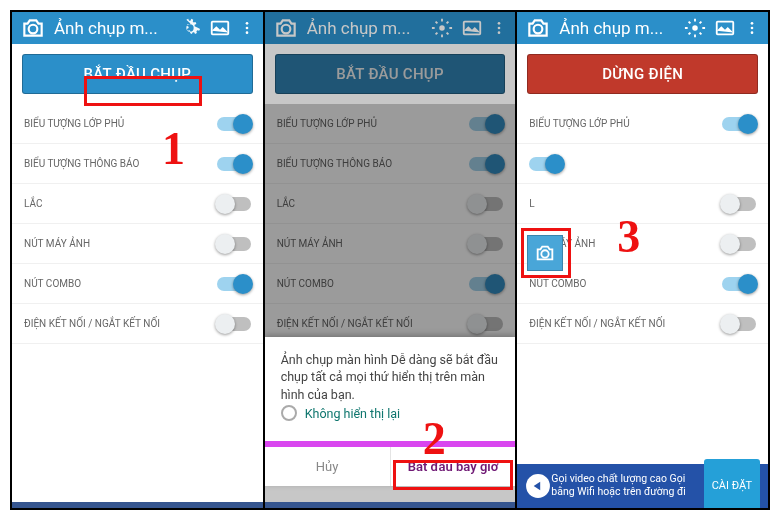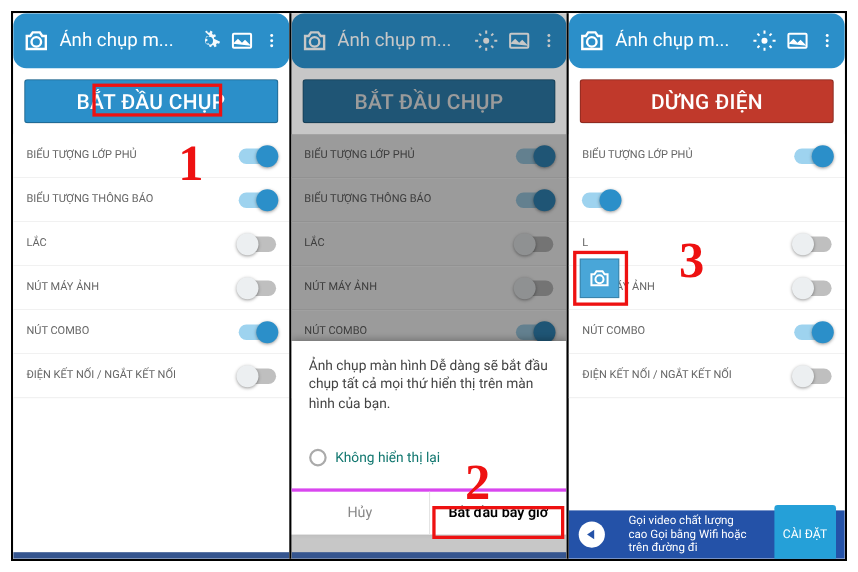--- a/index.html
+++ b/index.html
@@ -19,41 +19,40 @@
     display: flex;
   }
   .phone {
     flex: 1 1 0;
     position: relative;
     background: #fff;
     overflow: hidden;
   }
   .phone + .phone { border-left: 2px solid #000; }
   .appbar {
-    height: 50px;
+    height: 32px;
     background: #2b8fc9;
     display: flex;
     align-items: center;
     padding: 0 8px;
     color: #fff;
     font-size: 17px;
     gap: 8px;
-    border-radius: 12px;
   }
   .appbar .title { flex: 1; white-space: nowrap; overflow: hidden; text-overflow: ellipsis; }
   .appbar svg { flex-shrink: 0; }
   .main-btn {
     margin: 10px;
     height: 40px;
     border-radius: 3px;
     color: #fff;
     display: flex;
     align-items: center;
     justify-content: center;
-    font-size: 19px;
+    font-size: 15px;
     font-weight: 500;
     letter-spacing: .3px;
     border: 1px solid rgba(0,0,0,.25);
   }
   .btn-blue { background: #2b8fc9; }
   .btn-red  { background: #c0392b; }
   .row {
     display: flex;
     align-items: center;
     height: 40px;
@@ -82,42 +81,42 @@
     position: absolute; inset: 0; background: rgba(0,0,0,.22);
     pointer-events: none;
   }
   
   .dialog {
     position: absolute; left: 0; right: 0; bottom: 22px;
     background: #fff; padding: 14px 16px 0;
     box-shadow: 0 -2px 6px rgba(0,0,0,.25);
     font-size: 12.5px; color: #444;
   }
-  .dialog .msg { line-height: 1.4; margin-bottom: 32px; }
+  .dialog .msg { line-height: 1.4; margin-bottom: 2px; }
   .dialog .chk { display: flex; align-items: center; gap: 8px; color: #0f766e; margin-bottom: 20px;}
   .dialog .chk .circle { width: 16px; height: 16px; border: 2px solid #aaa; border-radius: 50%; }
   .dialog .actions {
-    display: flex; border-top: 3px solid #d946ef; margin: 0 -16px;
+    display: flex; border-top: 6px solid #d946ef; margin: 0 -16px;
   }
   .dialog .actions > div {
     flex: 1; text-align: center; padding: 12px 4px; font-size: 13px;
   }
   .dialog .cancel { color: #888; border-right: 1px solid #e4e4e4; }
-  .dialog .start  { color: #000000; font-weight: 600; }
+  .dialog .start  { color: #701a75; font-weight: 600; }
   
   .floating-cam {
     position: absolute; left: 10px; top: 223px;
     width: 36px; height: 36px; background: #49a6d8;
     display: flex; align-items: center; justify-content: center;
     border: 1px solid rgba(0,0,0,.2);
   }
   .bottom-banner {
     position: absolute; left: 0; right: 0; bottom: 0; height: 44px;
     background: #2452a8; color: #fff; display: flex; align-items: center;
-    padding: 0 8px; gap: 20px; font-size: 10.5px; line-height: 1.2;
+    padding: 0 8px; gap: 0; font-size: 10.5px; line-height: 1.2;
   }
   .bottom-banner .txt { flex: 1; }
   .bottom-banner .install {
     background: #25a0d8; padding: 20px 8px; border-radius: 3px;
     font-size: 11px; font-weight: 400;
   }
   .navbar-strip {
     position: absolute; left: 0; right: 0; bottom: 0; height: 6px;
     background: #35558f;
   }

